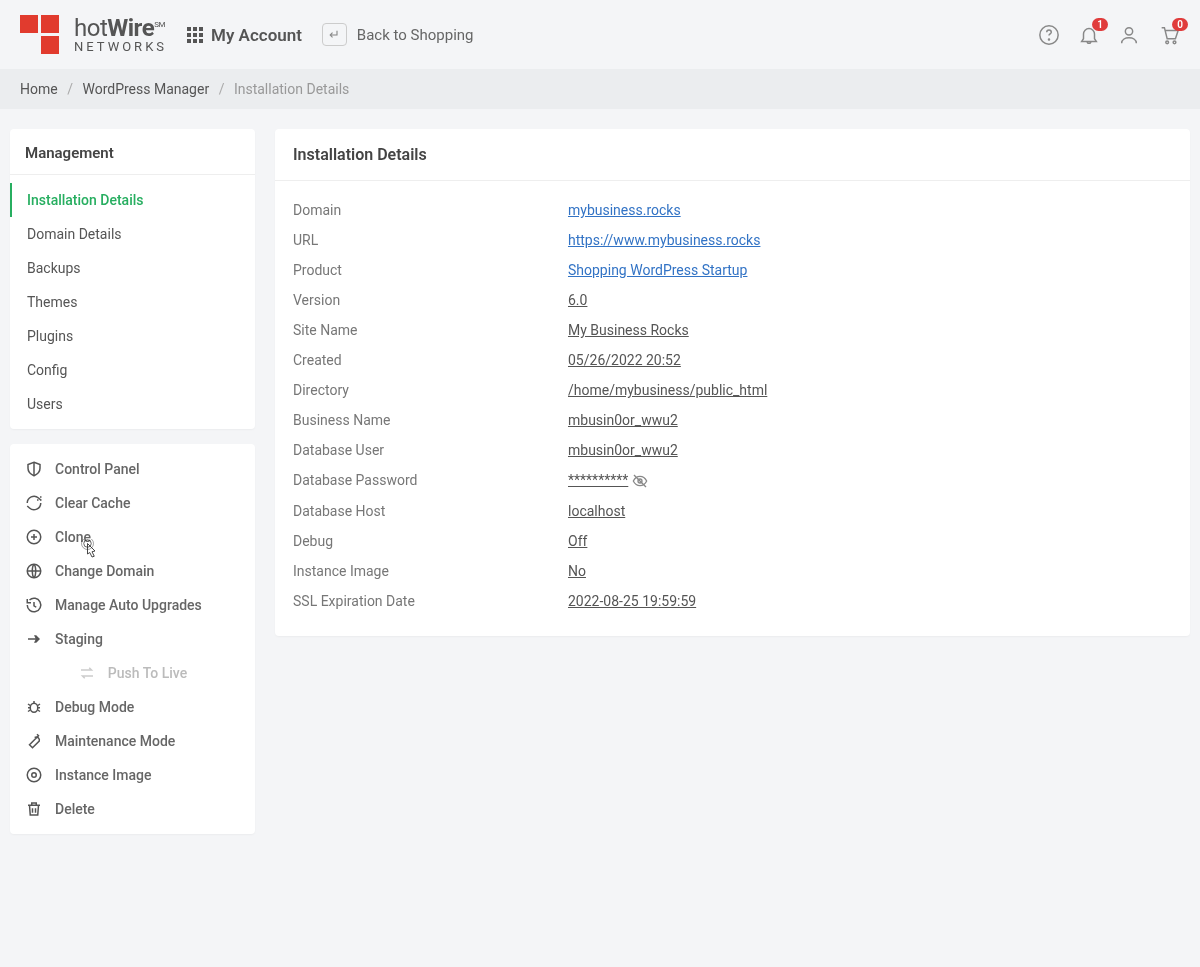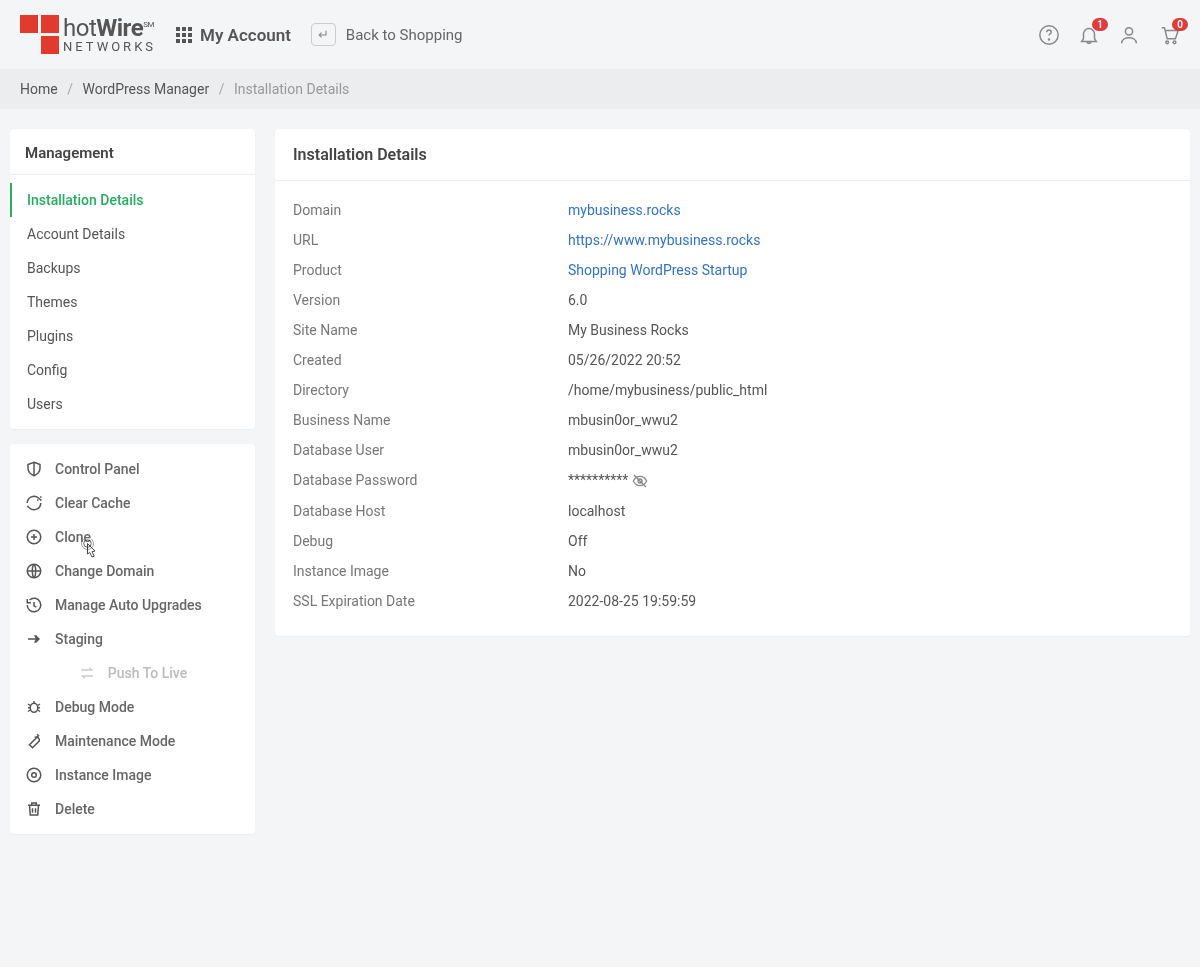--- a/index.html
+++ b/index.html
@@ -1,19 +1,19 @@
 <!DOCTYPE html>
 <html><head>
 <meta charset="utf-8">
 <style>
 * { box-sizing: border-box; margin: 0; padding: 0; }
 body { font-family: -apple-system, BlinkMacSystemFont, "Segoe UI", Roboto, Arial, sans-serif; background: #f4f5f7; color: #333; font-size: 14px; }
 .header { background: #f4f5f7; padding: 15px 20px; display: flex; align-items: center; justify-content: space-between; }
 .header-left { display: flex; align-items: center; gap: 20px; }
-.logo { display: flex; align-items: center; gap: 4px; }
+.logo { display: flex; align-items: center; gap: 15px; }
 .logo-squares { display: grid; grid-template-columns: 18px 18px; grid-template-rows: 18px 18px; gap: 3px; }
 .sq { background: #e13b2e; width: 18px; height: 18px; }
 .sq.blank { background: transparent; }
 .logo-text { line-height: 1; }
 .logo-text .brand { font-size: 24px; color: #555; font-weight: 400; letter-spacing: -0.5px; }
 .logo-text .brand b { font-weight: 700; }
 .logo-text .sub { font-size: 13px; color: #555; letter-spacing: 3px; text-align: right; }
 .sm { font-size: 8px; vertical-align: super; }
 .nav-item { display: flex; align-items: center; gap: 8px; color: #555; font-size: 17px; font-weight: 600; cursor: pointer; }
 .nav-grid { display: grid; grid-template-columns: repeat(3, 4px); grid-template-rows: repeat(3, 4px); gap: 2px; }
@@ -38,21 +38,21 @@
 .action-item { padding: 8px 15px; display: flex; align-items: center; gap: 12px; color: #666; cursor: pointer; font-size: 14px; font-weight: 500; }
 .action-item.disabled { color: #bbb; cursor: default; justify-content: center; }
 .action-icon { width: 18px; height: 18px; color: #555; flex-shrink: 0; }
 .action-item.disabled .action-icon { color: #ccc; }
 .main { flex: 1; }
 .panel { background: #fff; border-radius: 4px; box-shadow: 0 1px 2px rgba(0,0,0,0.04); }
 .panel-header { padding: 16px 18px; font-size: 16px; font-weight: 600; color: #444; border-bottom: 1px solid #eee; }
 .details { padding: 14px 18px 20px; }
 .detail-row { display: flex; padding: 7px 0; font-size: 14px; }
 .detail-label { width: 275px; color: #777; }
-.detail-value { color: #555; }
+.detail-value { color: #555; text-decoration: underline; }
 .detail-value.link { color: #3273c5; cursor: pointer; }
 .detail-value.mono { font-family: inherit; }
 .eye { display:inline-block; margin-left: 4px; color: #888; cursor: pointer; vertical-align: middle; }
 .cursor { position: absolute; width: 24px; height: 24px; pointer-events: none; }
 svg { display: block; }
 </style>
 </head>
 <body>
 
 <div class="header">
@@ -127,21 +127,21 @@
   <span class="sep">/</span>
   <span class="current">Installation Details</span>
 </div>
 
 <div class="content">
   <div class="sidebar">
     <div class="card">
       <div class="card-header">Management</div>
       <div class="mgmt-list">
         <div class="mgmt-item active">Installation Details</div>
-        <div class="mgmt-item">Account Details</div>
+        <div class="mgmt-item">Domain Details</div>
         <div class="mgmt-item">Backups</div>
         <div class="mgmt-item">Themes</div>
         <div class="mgmt-item">Plugins</div>
         <div class="mgmt-item">Config</div>
         <div class="mgmt-item">Users</div>
       </div>
     </div>
 
     <div class="card" style="position:relative;">
       <div class="actions-list">

